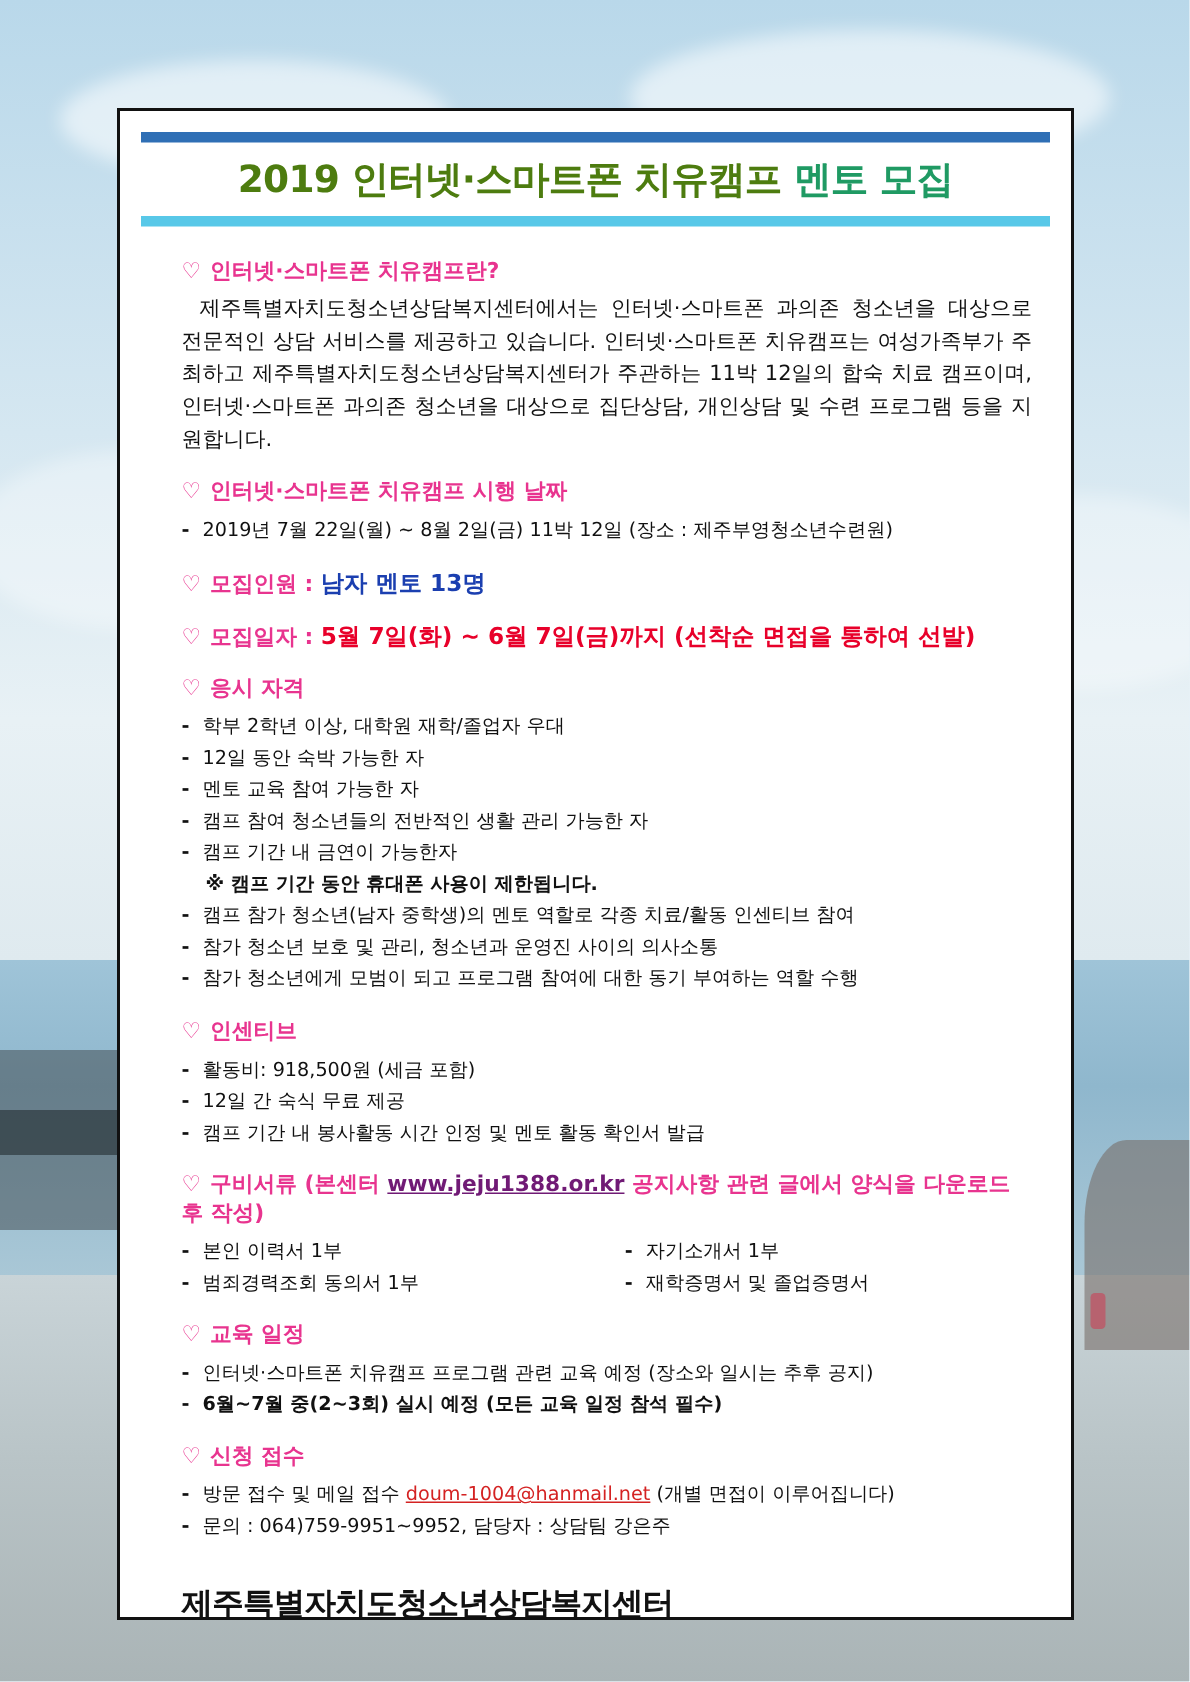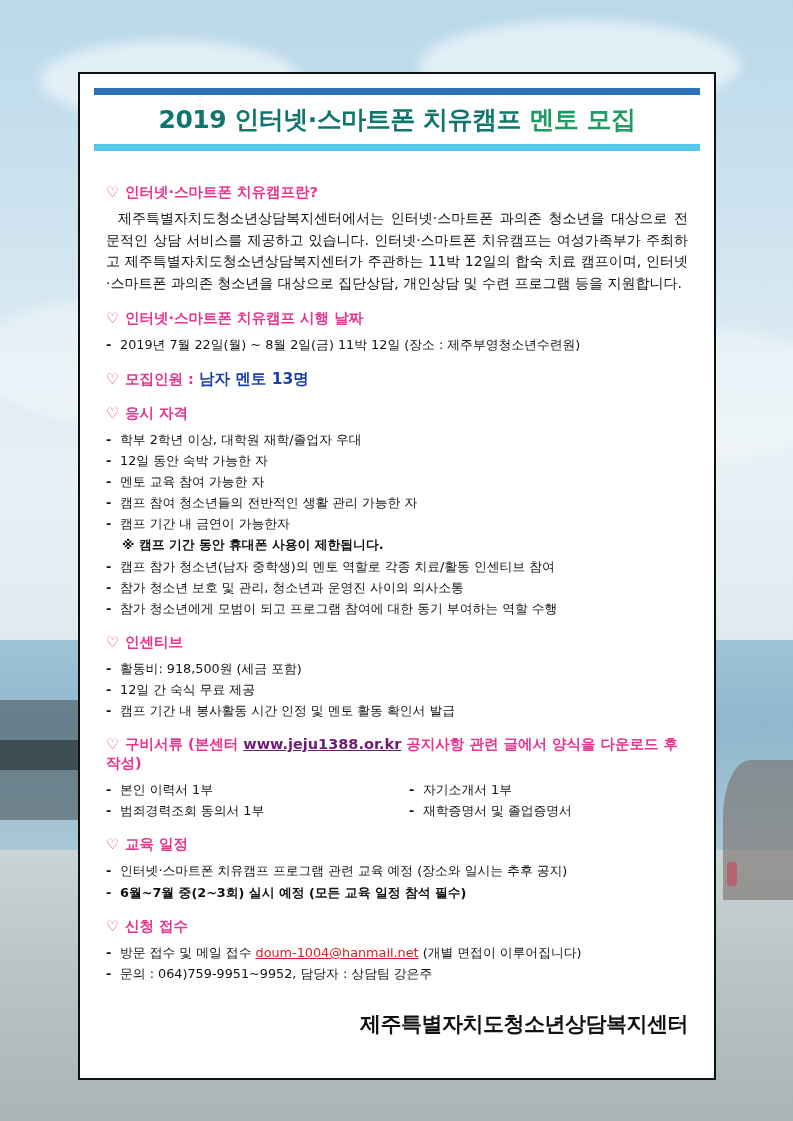--- a/index.html
+++ b/index.html
@@ -33,24 +33,24 @@
     position:absolute;left:78px;top:72px;width:638px;height:1008px;
     background:#ffffff;border:2px solid #111;box-sizing:border-box;z-index:2;
   }
   .banner{margin:14px 14px 0 14px;}
   .banner .bar-top{height:7px;background:#2f6fb5;}
   .banner .bar-bot{height:7px;background:#58c8e8;margin-top:2px;}
   .title{
     text-align:center;font-size:25px;font-weight:bold;letter-spacing:-0.5px;
     padding:8px 0 6px 0;
   }
-  .title .blue{color:#0f766e;}
+  .title .blue{color:#4d7c0f;}
   .title .green{color:#1f9a63;}
 
-  .body{padding:6px 26px 0 26px;color:#111;margin-top:12px;}
+  .body{padding:6px 26px 0 41px;color:#111;}
 
   .sec{color:#e8348f;font-size:14.5px;font-weight:bold;margin:14px 0 6px 0;}
   .sec .hrt{color:#e8348f;font-weight:normal;margin-right:6px;}
   .sec .em-red{color:#e8002a;font-size:15.5px;}
   .sec .em-blue{color:#1b3fb0;}
   .sec a{color:#701a75;text-decoration:underline;}
 
   p.para{
     font-size:14px;line-height:1.55;margin:0 0 2px 0;text-align:justify;text-justify:inter-ideograph;
     text-indent:12px;
@@ -61,21 +61,21 @@
   ul.list li.note{font-weight:bold;padding-left:16px;}
 
   .two-col{display:flex;}
   .two-col ul{flex:1;}
   .two-col ul.right{margin-left:24px;}
 
   .mail{color:#d42222;text-decoration:underline;font-weight:normal;}
   .url{color:#1b3fb0;text-decoration:underline;}
 
   .footer{
-    text-align:right;font-size:21px;font-weight:bold;color:#111;
+    text-align:left;font-size:21px;font-weight:bold;color:#111;
     margin-top:26px;letter-spacing:-0.5px;
   }
 </style>
 </head>
 <body>
 
 <div class="bg">
   <div class="sky"></div>
   <div class="cloud c1"></div>
   <div class="cloud c2"></div>
@@ -116,20 +116,23 @@
       <span class="hrt">♡</span><span>인터넷·스마트폰 치유캠프 시행 날짜</span>
     </div>
     <ul class="list">
       <li><span class="dash">-</span><span>2019년 7월 22일(월) ~ 8월 2일(금) 11박 12일 (장소 : 제주부영청소년수련원)</span></li>
     </ul>
 
     <div class="sec">
       <span class="hrt">♡</span><span>모집인원 : </span><span class="em-blue" style="font-size:15.5px">남자 멘토 13명</span>
     </div>
 
+    <div class="sec">
+      <span class="hrt">♡</span><span>모집일자 : </span><span class="em-red">5월 7일(화) ~ 6월 7일(금)까지 (선착순 면접을 통하여 선발)</span>
+    </div>
 
     <div class="sec">
       <span class="hrt">♡</span><span>응시 자격</span>
     </div>
     <ul class="list">
       <li><span class="dash">-</span><span>학부 2학년 이상, 대학원 재학/졸업자 우대</span></li>
       <li><span class="dash">-</span><span>12일 동안 숙박 가능한 자</span></li>
       <li><span class="dash">-</span><span>멘토 교육 참여 가능한 자</span></li>
       <li><span class="dash">-</span><span>캠프 참여 청소년들의 전반적인 생활 관리 가능한 자</span></li>
       <li><span class="dash">-</span><span>캠프 기간 내 금연이 가능한자</span></li>

